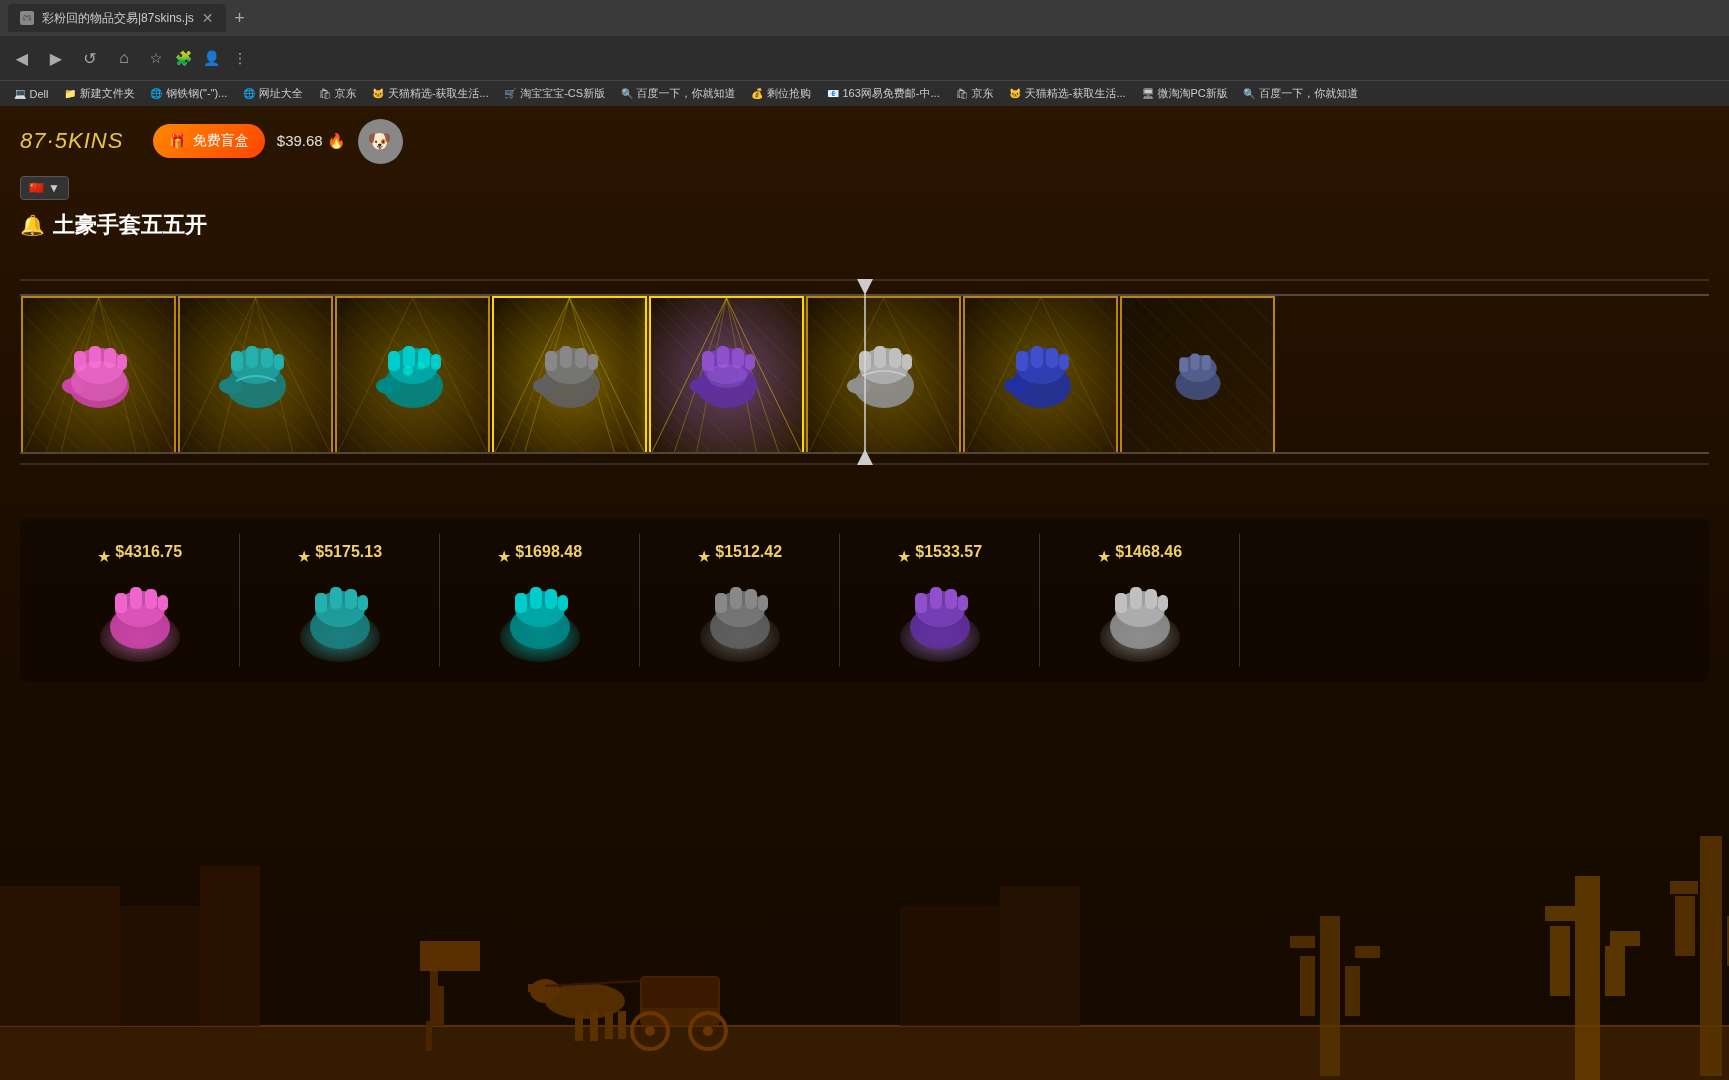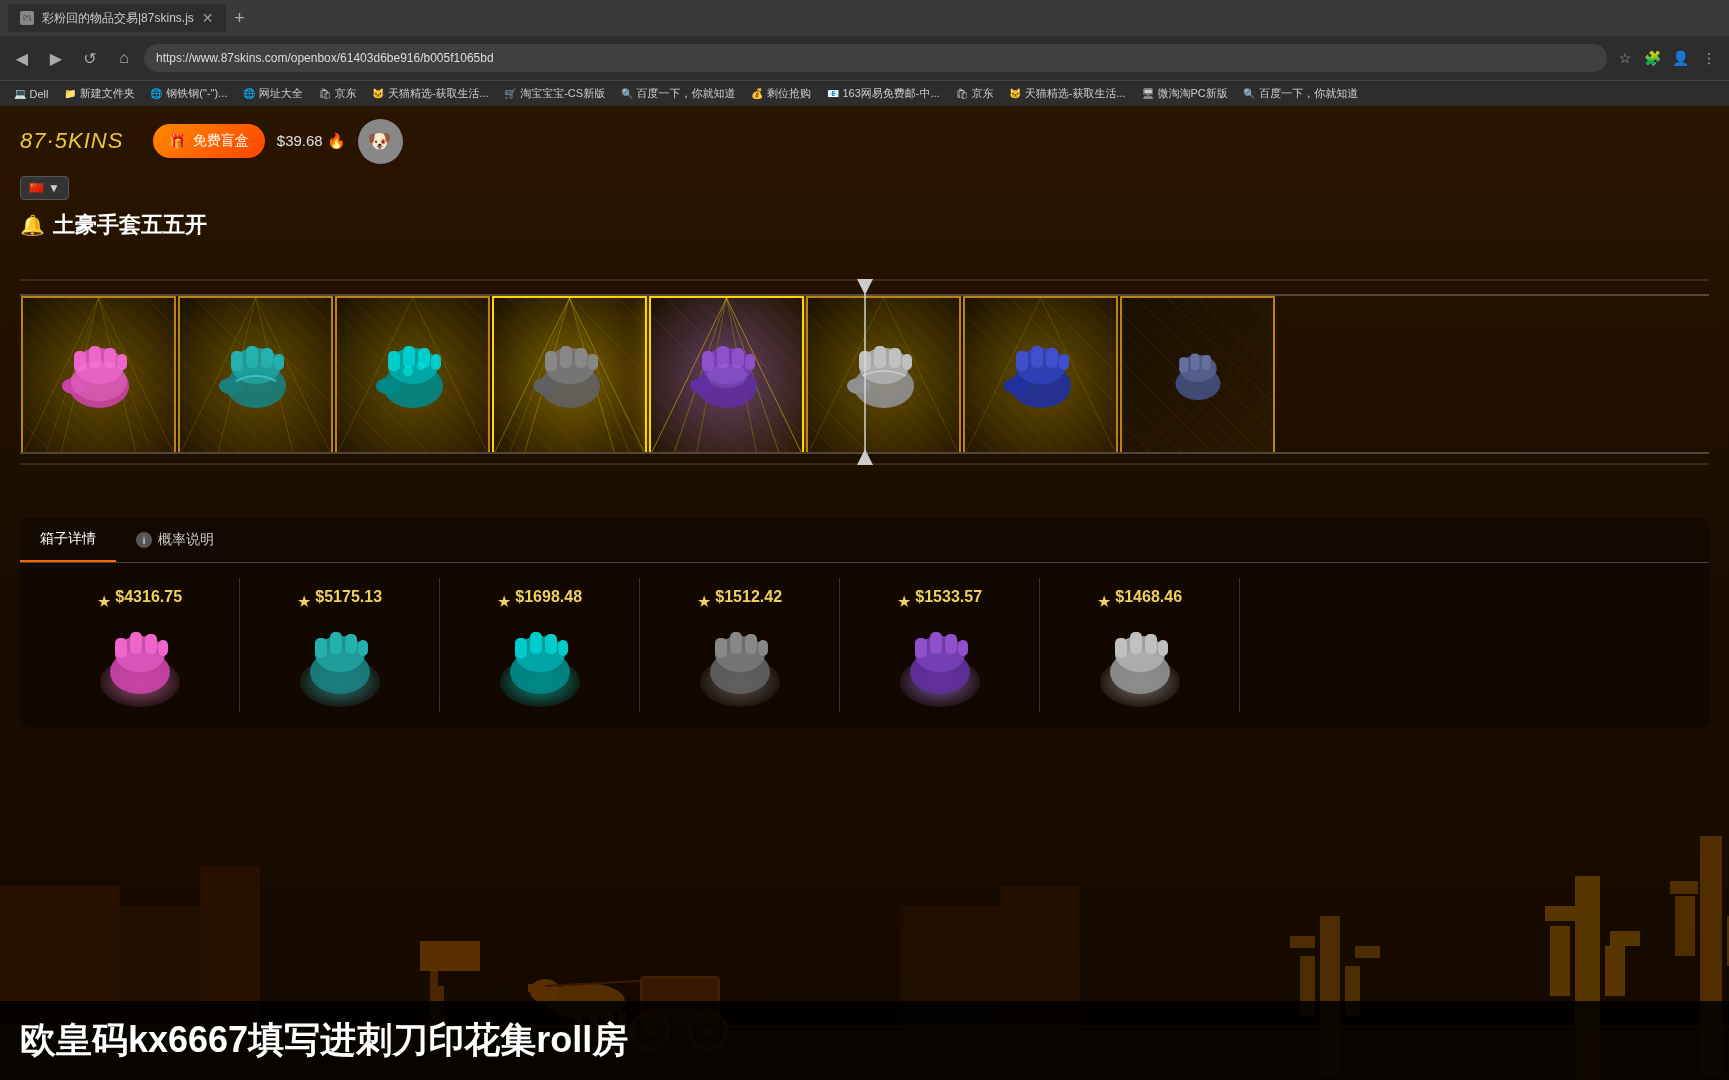--- a/index.html
+++ b/index.html
@@ -425,21 +425,20 @@
       <span>彩粉回的物品交易|87skins.js</span>
       <span class="tab-close">✕</span>
     </div>
     <div class="browser-new-tab">+</div>
   </div>
   <div class="browser-address-bar">
     <div class="browser-nav-btn">◀</div>
     <div class="browser-nav-btn">▶</div>
     <div class="browser-nav-btn">↺</div>
     <div class="browser-nav-btn">⌂</div>
-    <input class="address-input" value="https://www.87skins.com/openbox/61403d6be916/b005f1065bd" readonly="" style="">
     <div class="browser-action-icons">
       <span>☆</span>
       <span>🧩</span>
       <span>👤</span>
       <span>⋮</span>
     </div>
   </div>
 </div>
 
 <div class="bookmarks-bar">
@@ -800,29 +799,20 @@
       <div style="position:relative;margin:0 0px;">
         <svg width="100%" height="20">
           <line x1="0" y1="10" x2="100%" y2="10" stroke="rgba(200,200,200,0.3)" stroke-width="1"></line>
         </svg>
       </div>
 
     </div>
   </div>
 
   <div class="box-details" style="margin-top:40px;">
-    <div class="box-details-tabs">
-      <div class="box-tab active">
-        <span>箱子详情</span>
-      </div>
-      <div class="box-tab">
-        <span class="info-icon">ℹ</span>
-        <span>概率说明</span>
-      </div>
-    </div>
 
     <div class="items-row">
 
       <div class="item-card">
         <div style="display:flex;align-items:center;margin-bottom:8px;">
           <span class="item-star">★</span>
           <span class="item-price">$4316.75</span>
         </div>
         <div class="item-glove">
           <svg width="120" height="90" viewBox="0 0 100 80">
@@ -959,17 +949,14 @@
             <rect x="40" y="10" width="12" height="22" rx="5" fill="#c0c0c0"></rect>
             <rect x="55" y="12" width="12" height="20" rx="5" fill="#c0c0c0"></rect>
             <rect x="68" y="18" width="10" height="16" rx="5" fill="#c0c0c0"></rect>
           </svg>
         </div>
       </div>
 
     </div>
   </div>
 
-  <div class="bottom-promo">
-    <span class="promo-text">欧皇码kx6667填写进刺刀印花集roll房</span>
-  </div>
 
 </div>
 
 </body></html>

